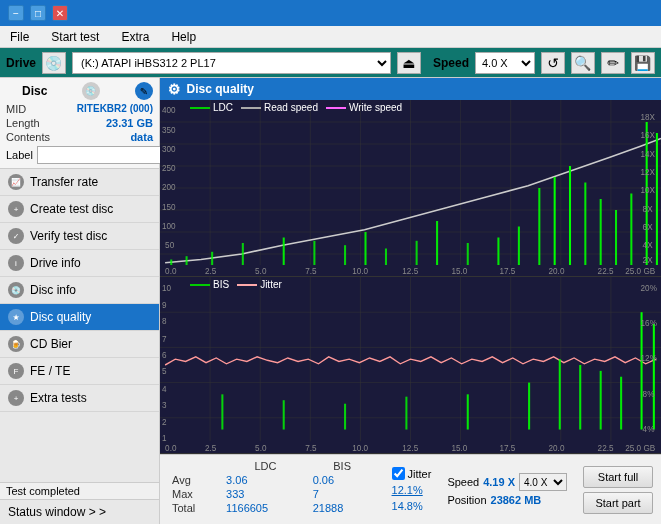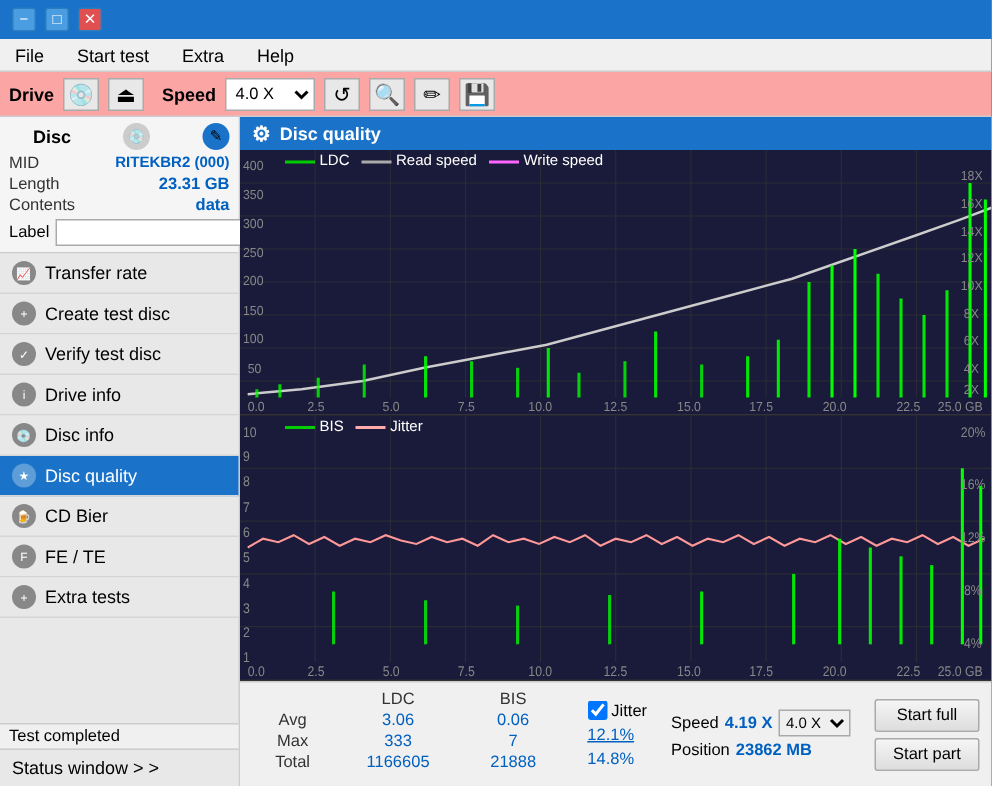--- a/index.html
+++ b/index.html
@@ -34,21 +34,21 @@
       display: flex;
       padding: 2px 4px;
       height: 22px;
       align-items: center;
       gap: 10px;
     }
     .menubar-item { font-size: 12px; cursor: pointer; padding: 2px 6px; }
 
     
     .drivebar {
-      background: #fca5a5;
+      background: #0f766e;
       border-bottom: 1px solid #ccc;
       display: flex;
       align-items: center;
       padding: 3px 6px;
       height: 30px;
       gap: 6px;
     }
     .drivebar-label { font-size: 12px; font-weight: bold; }
     .drivebar-select {
       flex: 1;
@@ -262,21 +262,20 @@
       border-collapse: collapse;
       width: 100%;
     }
     .stats-table th {
       color: #333;
       text-align: center;
       font-weight: normal;
       padding: 1px 4px;
     }
     .stats-table td {
-      text-align: center;
       padding: 1px 4px;
       color: #0060c0;
     }
     .stats-table td.label { color: #333; font-weight: normal; }
 
     .jitter-section {
       padding: 4px 8px;
       display: flex;
       align-items: center;
       gap: 4px;
@@ -335,20 +334,23 @@
 <div class="menubar">
   <span class="menubar-item">File</span>
   <span class="menubar-item">Start test</span>
   <span class="menubar-item">Extra</span>
   <span class="menubar-item">Help</span>
 </div>
 
 <div class="drivebar">
   <span class="drivebar-label">Drive</span>
   <div class="drivebar-btn">💿</div>
+  <select class="drivebar-select">
+    <option>(K:) ATAPI iHBS312  2 PL17</option>
+  </select>
   <div class="drivebar-btn">⏏</div>
   <span class="speed-label">Speed</span>
   <select class="speed-select">
     <option>4.0 X</option>
   </select>
   <div class="drivebar-btn">↺</div>
   <div class="drivebar-btn">🔍</div>
   <div class="drivebar-btn">✏</div>
   <div class="drivebar-btn">💾</div>
 </div>

